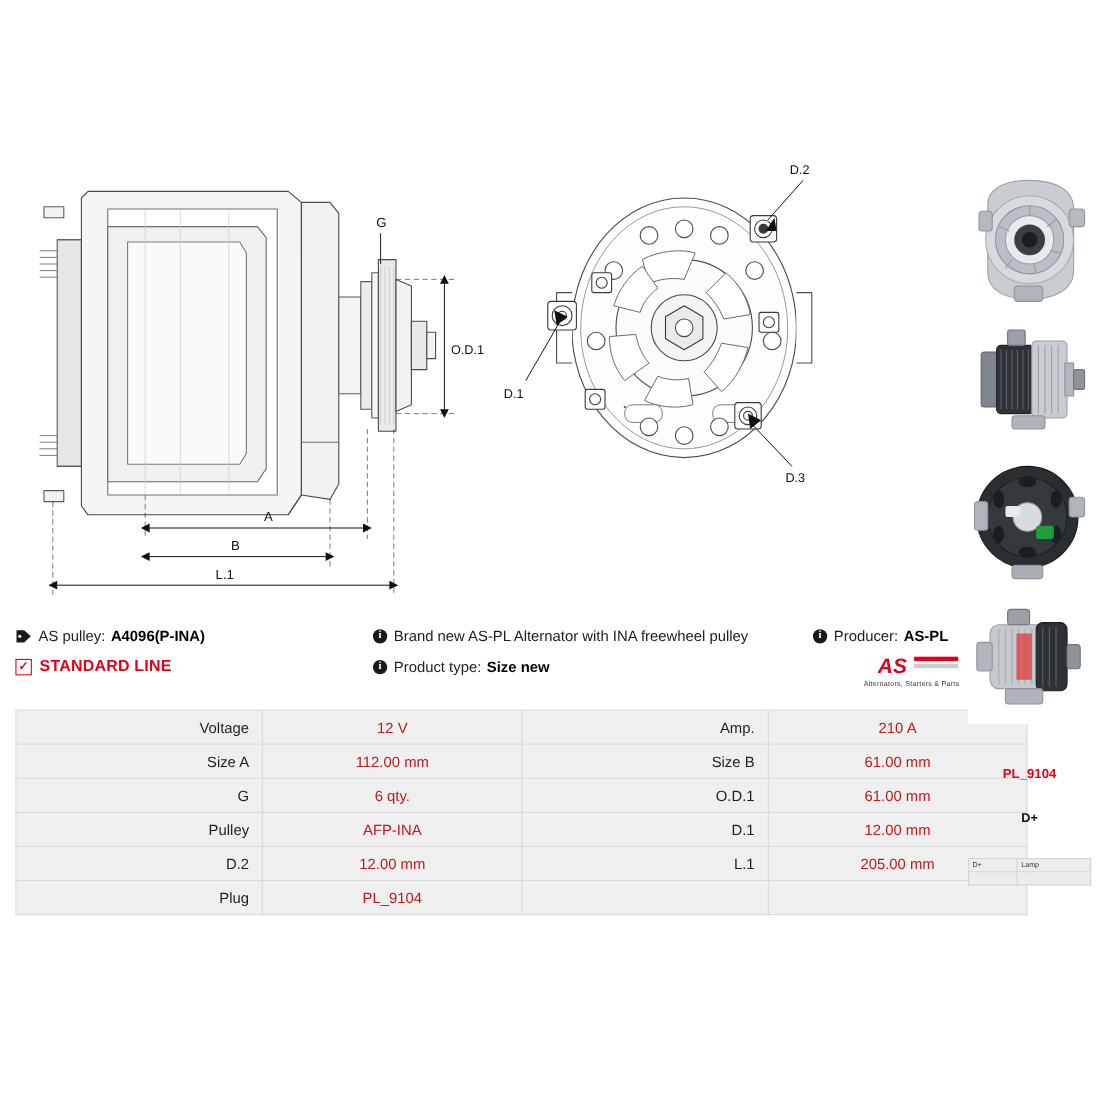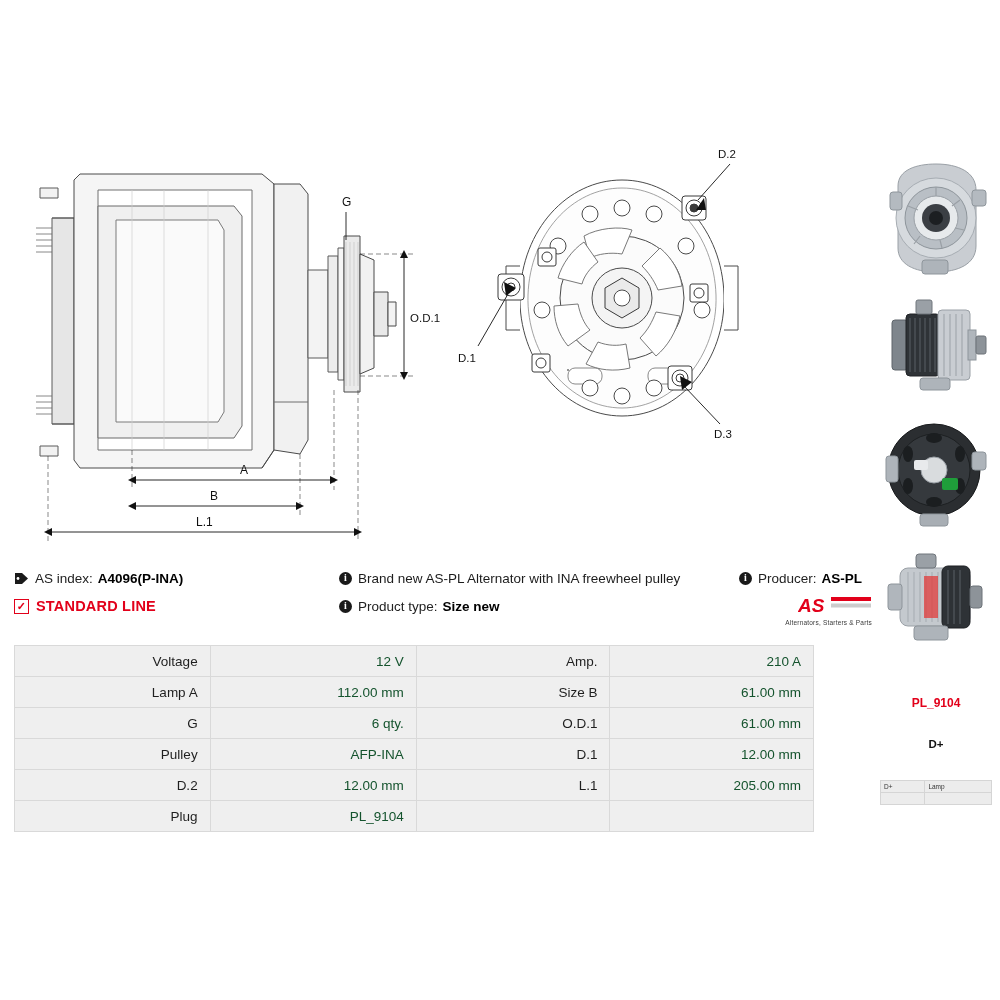--- a/index.html
+++ b/index.html
@@ -39,30 +39,30 @@
     letter-spacing:.2px;
   }
   .chk{
     width:13px;height:13px;border:1.6px solid #e2001a;margin-right:7px;
     display:inline-flex;align-items:center;justify-content:center;
     color:#e2001a;font-size:11px;line-height:1;font-weight:bold;
   }
 
   
   .spec{
-    position:absolute;left:14px;top:645px;width:800px;
+    position:absolute;left:14px;top:645px;width:920px;
     border-collapse:collapse;font-size:13.5px;
   }
   .spec td{
     border:1px solid #d9d9d9;
     height:30px;padding:0 12px;color:#1c1c1c;
     background:#efefef;
   }
   .spec td.k{width:204px;text-align:right;color:#1f1f1f;}
-  .spec td.v{width:215px;text-align:right;color:#14532d;}
+  .spec td.v{width:215px;text-align:center;color:#b91c1c;}
   .spec td.empty{background:#efefef;}
 
   
   .photos{position:absolute;left:880px;top:160px;width:112px;}
   .photo{
     width:112px;height:120px;margin-bottom:6px;position:relative;
     background:#ffffff;overflow:hidden;
   }
   .photo svg{position:absolute;left:0;top:0;}
 
@@ -258,21 +258,21 @@
   <div class="info">
 
     <div class="info-row">
       <div class="info-cell c1">
         <span class="icon tag-icon">
           <svg width="15" height="13" viewBox="0 0 15 13">
             <path d="M1 1 L8 1 L14 6.5 L8 12 L1 12 Z" fill="#1a1a1a"></path>
             <circle cx="4" cy="6.5" r="1.4" fill="#ffffff"></circle>
           </svg>
         </span>
-        <span class="lbl">AS index:</span>
+        <span class="lbl">AS pulley:</span>
         <b style="margin-left:5px">A4096(P-INA)</b>
       </div>
       <div class="info-cell c2">
         <span class="icon">
             <span class="i-circle">i</span>
           </span>
         <span>Brand new AS-PL Alternator with INA freewheel pulley</span>
       </div>
       <div class="info-cell c3">
         <span class="icon">
@@ -314,21 +314,21 @@
 
   <table class="spec">
     <tbody>
       <tr>
         <td class="k">Voltage</td>
         <td class="v">12 V</td>
         <td class="k">Amp.</td>
         <td class="v">210 A</td>
       </tr>
       <tr>
-        <td class="k">Lamp A</td>
+        <td class="k">Size A</td>
         <td class="v">112.00 mm</td>
         <td class="k">Size B</td>
         <td class="v">61.00 mm</td>
       </tr>
       <tr>
         <td class="k">G</td>
         <td class="v">6 qty.</td>
         <td class="k">O.D.1</td>
         <td class="v">61.00 mm</td>
       </tr>

